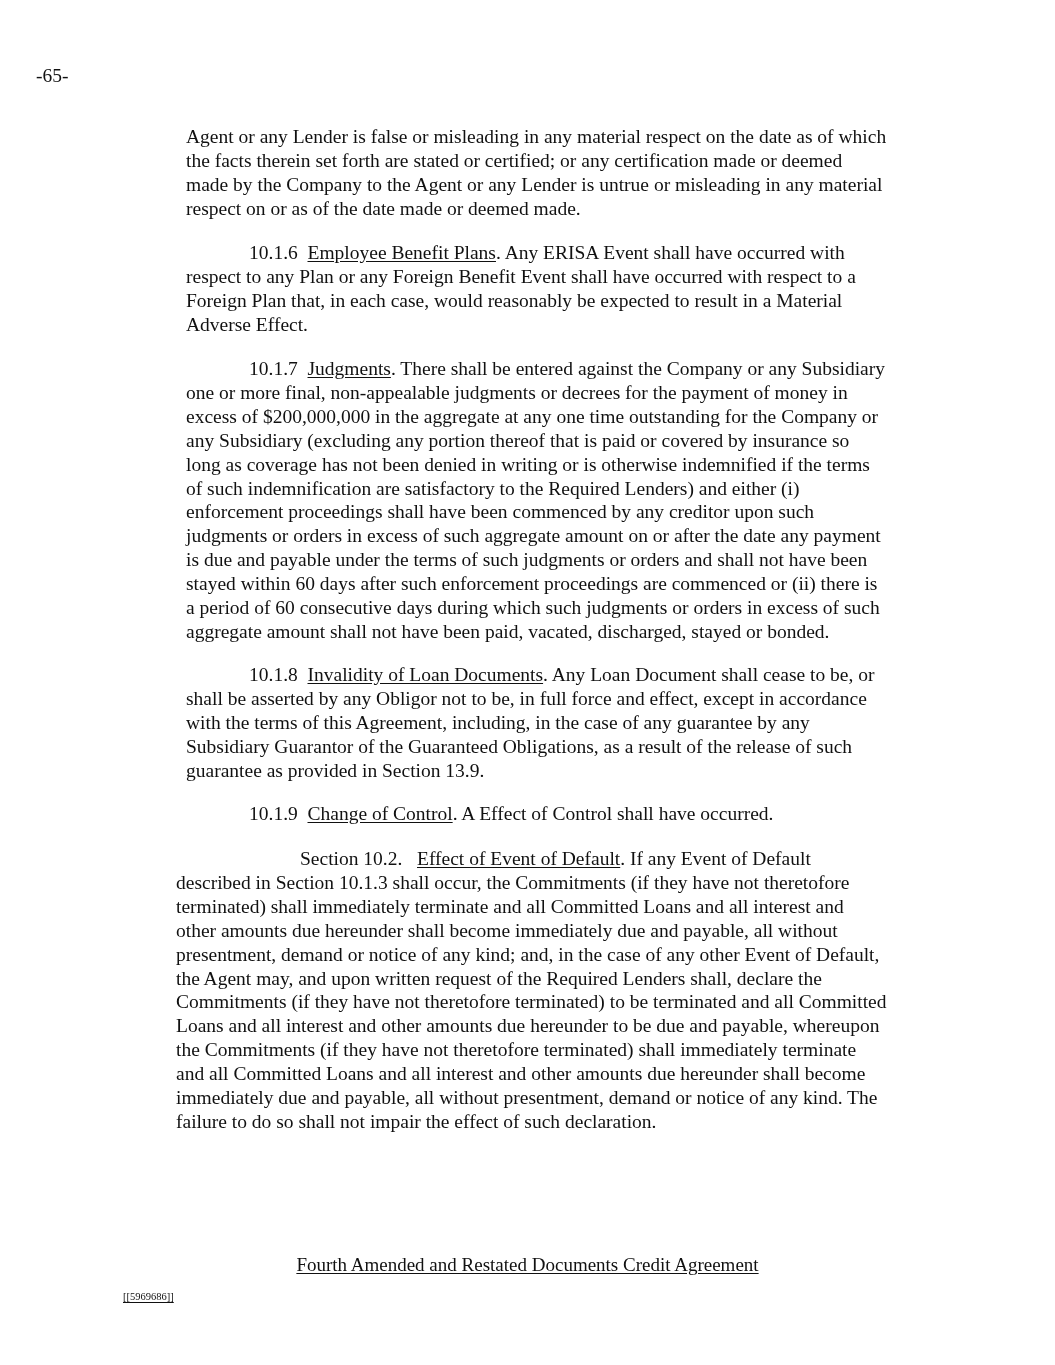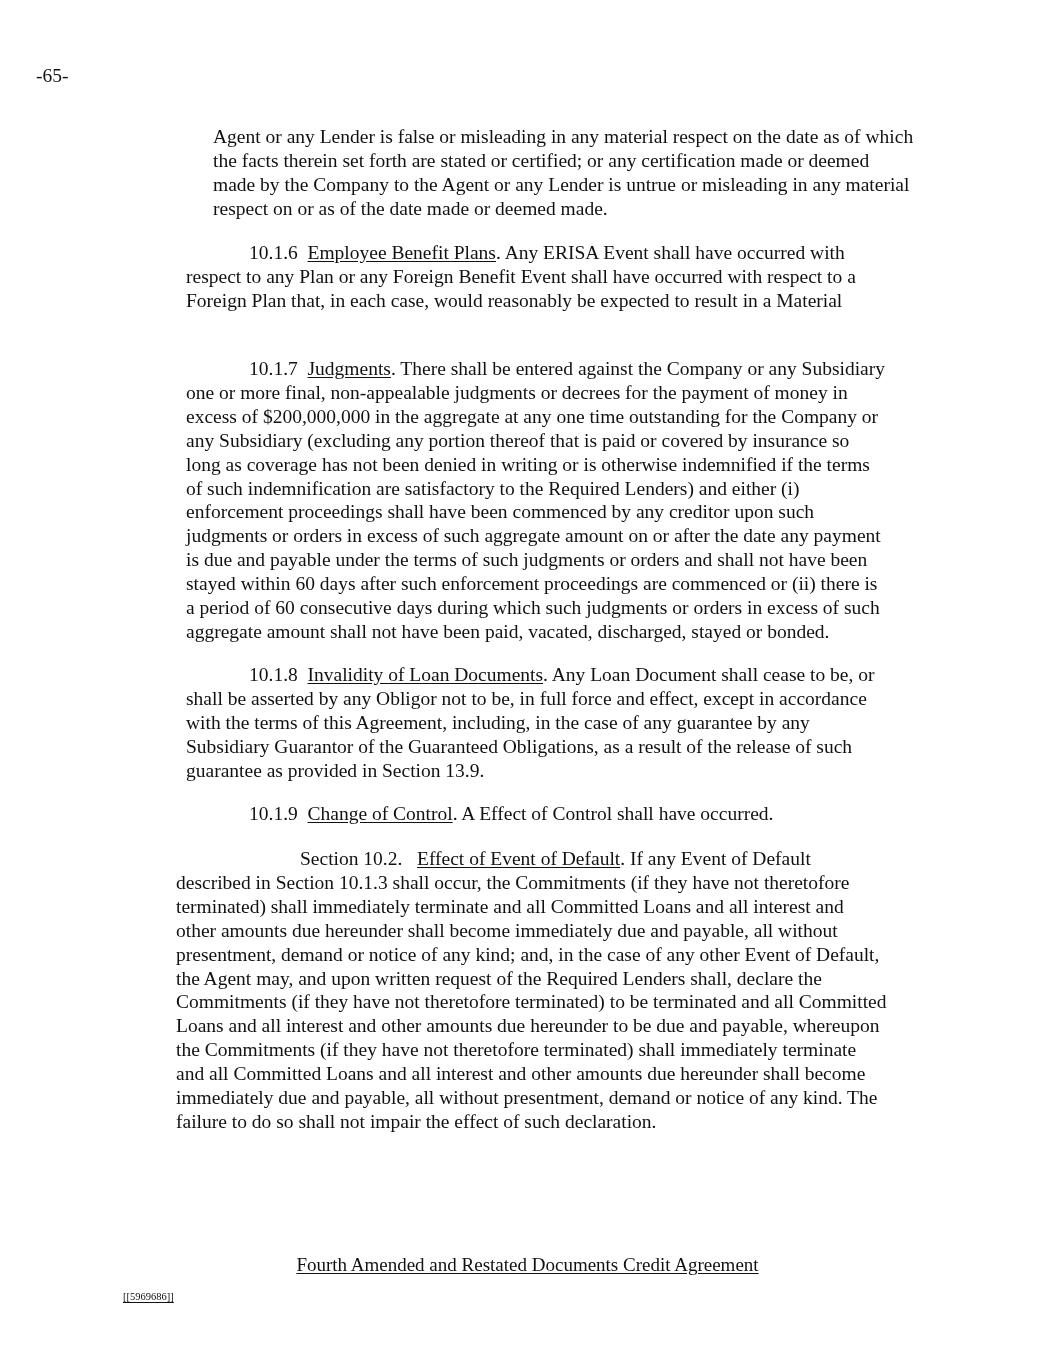--- a/index.html
+++ b/index.html
@@ -23,34 +23,35 @@
     }
     .doc-id {
       position: absolute; top: 1290px; left: 123px; font-size: 10.5px; line-height: 14px;
     }
   </style>
 </head>
 <body>
 
 <div class="page-number">-65-</div>
 
-<div class="para" style="top:125px; left:186px;margin-left:27px;">
+<div class="para" style="top:125px; left:186px;">
   <span class="line">Agent or any Lender is false or misleading in any material respect on the date as of which</span>
   <span class="line">the facts therein set forth are stated or certified; or any certification made or deemed</span>
   <span class="line">made by the Company to the Agent or any Lender is untrue or misleading in any material</span>
   <span class="line">respect on or as of the date made or deemed made.</span>
 </div>
 
 <div class="para" style="top:241px; left:186px;">
   <span class="line" style="padding-left:63px;">
     <span>10.1.6</span>&nbsp;
     <span class="u">Employee Benefit Plans</span><span>.  Any ERISA Event shall have occurred with</span>
   </span>
   <span class="line">respect to any Plan or any Foreign Benefit Event shall have occurred with respect to a</span>
   <span class="line">Foreign Plan that, in each case, would reasonably be expected to result in a Material</span>
+  <span class="line">Adverse Effect.</span>
 </div>
 
 <div class="para" style="top:357px; left:186px;">
   <span class="line" style="padding-left:63px;">
     <span>10.1.7</span>&nbsp;
     <span class="u">Judgments</span><span>.  There shall be entered against the Company or any Subsidiary</span>
   </span>
   <span class="line">one or more final, non-appealable judgments or decrees for the payment of money in</span>
   <span class="line">excess of $200,000,000 in the aggregate at any one time outstanding for the Company or</span>
   <span class="line">any Subsidiary (excluding any portion thereof that is paid or covered by insurance so</span>

